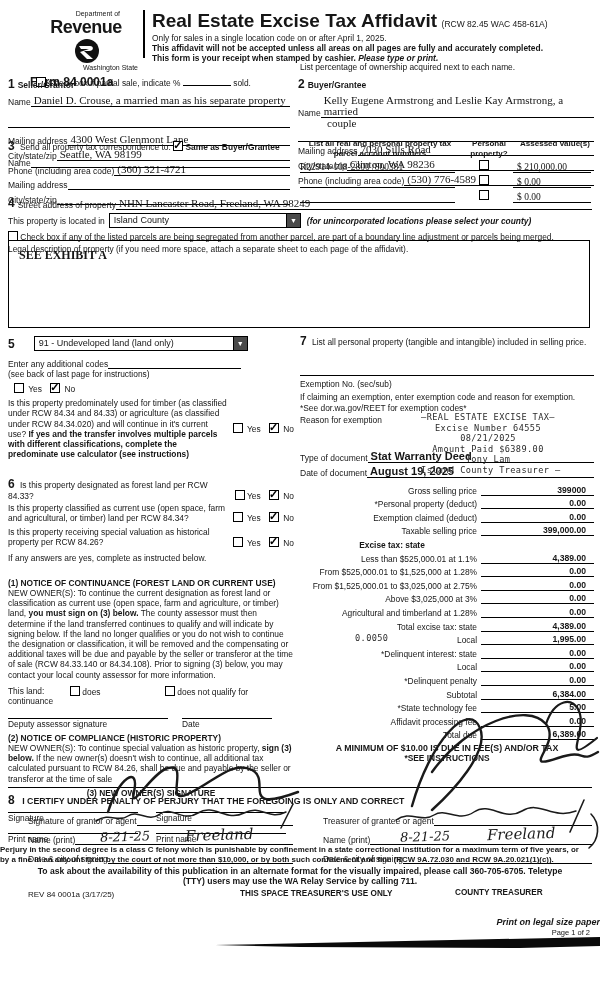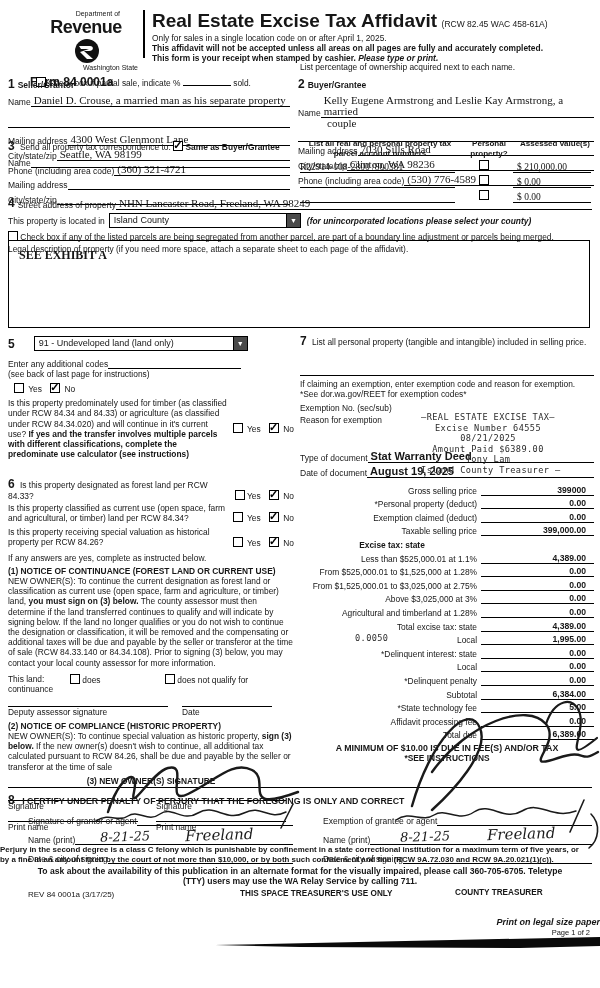--- a/index.html
+++ b/index.html
@@ -246,21 +246,21 @@
     </div>
     <div style="display:flex;margin-top:4px;">
       <div class="p" style="width:225px;">Is this property receiving special valuation as historical property per RCW 84.26?</div>
       <div class="yn" style="align-self:flex-end;">
         <span class="cb"></span> <span>Yes</span>
         <span class="cb on"></span> <span>No</span>
       </div>
     </div>
 
     <div class="p" style="margin-top:5px;">If any answers are yes, complete as instructed below.</div>
-    <div class="p b" style="margin-top:3px;">(1) NOTICE OF CONTINUANCE (FOREST LAND OR CURRENT USE)</div>
+    <div class="p b" style="margin-top:15px;">(1) NOTICE OF CONTINUANCE (FOREST LAND OR CURRENT USE)</div>
     <div class="p">
       <span>NEW OWNER(S): To continue the current designation as forest land or classification as current use (open space, farm and agriculture, or timber) land, </span><span class="b">you must sign on (3) below.</span><span> The county assessor must then determine if the land transferred continues  to qualify and will indicate by signing below. If the land no longer qualifies or you do not wish to continue the designation or classification, it will be removed and the compensating or additional taxes will be due and payable by the seller or transferor at the time of sale (RCW 84.33.140 or 84.34.108). Prior to signing (3) below, you may contact your local county assessor for more information.</span>
     </div>
 
     <div style="display:flex;margin-top:6px;font-size:8.4px;">
       <div style="width:62px;">
         <div>This land:</div>
         <div>continuance</div>
       </div>
       <div style="width:95px;"><span class="cb"></span> <span>does</span></div>
@@ -286,22 +286,22 @@
       <div style="width:130px;border-top:1px solid #000;font-size:8.4px;">Print name</div>
       <div style="width:130px;border-top:1px solid #000;font-size:8.4px;margin-left:18px;">Print name</div>
     </div>
   </div>
 
   <div class="abs" style="left:300px;top:336px;width:294px;">
     <div class="p"><span class="secnum">7</span>
       <span>List all personal property (tangible and intangible) included in selling price.</span></div>
     <div style="height:28px;"></div>
     <div style="border-top:1.4px solid #000;"></div>
+    <div class="p" style="margin-top:3px;">Exemption No. (sec/sub)</div>
     <div class="p" style="margin-top:3px;">If claiming an exemption, enter exemption code and reason for exemption. *See dor.wa.gov/REET for exemption codes*</div>
-    <div class="p" style="margin-top:3px;">Exemption No. (sec/sub)</div>
     <div class="p" style="margin-top:2px;">Reason for exemption</div>
 
     <div class="abs stamp" style="left:82px;top:76px;width:212px;">
       <div>—<span>REAL ESTATE EXCISE TAX</span>—</div>
       <div>Excise Number 64555</div>
       <div>08/21/2025</div>
       <div>Amount Paid $6389.00</div>
       <div>Tony Lam</div>
       <div>&nbsp;<span>Island County Treasurer</span> —</div>
     </div>
@@ -411,21 +411,21 @@
             <span class="lbl" style="margin-left:20px;">Name (print)</span>
           <span class="fill"></span>
           </div>
         <div class="row" style="margin-top:7px;">
             <span class="lbl" style="margin-left:20px;">Date &amp; city of signing</span>
           <span class="fill"></span>
           </div>
       </div>
       <div style="width:294px;margin-left:10px;">
         <div class="row" style="margin-top:6px;">
-            <span class="lbl" style="margin-left:20px;">Exemption of grantee or agent</span>
+            <span class="lbl" style="margin-left:20px;">Treasurer of grantee or agent</span>
           <span class="fill"></span>
           </div>
         <div class="row" style="margin-top:7px;">
             <span class="lbl" style="margin-left:20px;">Name (print)</span>
           <span class="fill"></span>
           </div>
         <div class="row" style="margin-top:7px;">
             <span class="lbl" style="margin-left:20px;">Date &amp; city of signing</span>
           <span class="fill"></span>
           </div>

